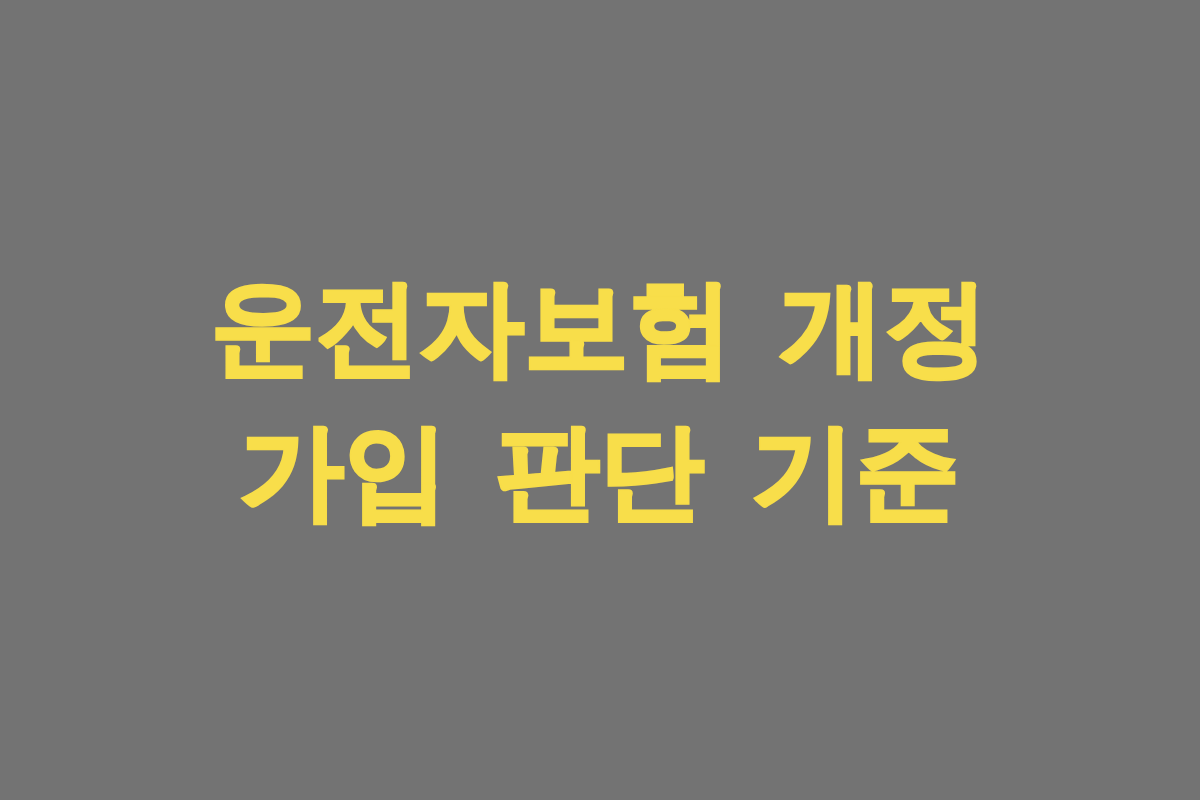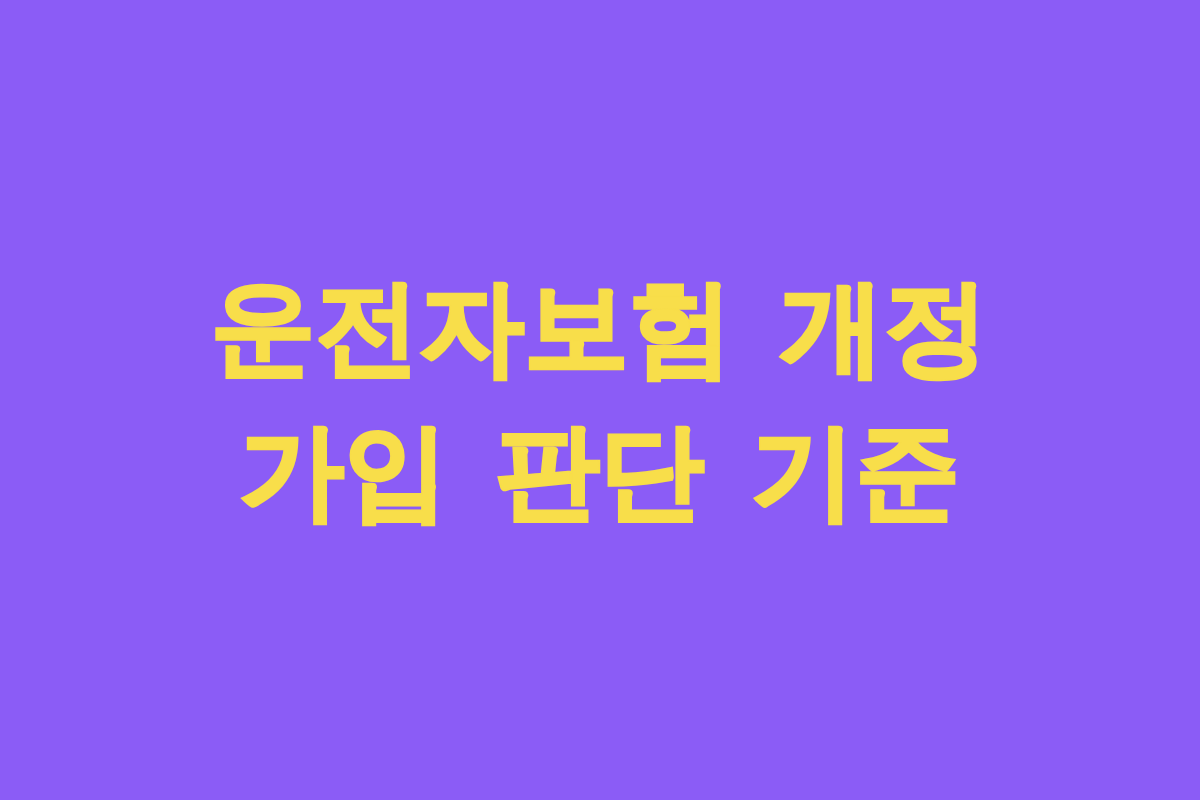--- a/index.html
+++ b/index.html
@@ -47,15 +47,15 @@
     text-shadow:
        0 0 1px #F8DE4A,
        0 0 2px rgba(248, 222, 74, 0.55);
     paint-order: stroke fill;
     -webkit-text-stroke: 3.5px #F8DE4A;
   }
 </style>
 </head>
 <body>
 
-<div class="banner" style="background: #8b5cf6;">
+<div class="banner" style="background: #737373;">
   <h1 class="banner-title" style="color: rgb(248, 222, 74); -webkit-text-stroke: 3.5px rgb(248, 222, 74); font-size: 104px; text-align: center;">운전자보험 개정 가입 판단 기준</h1>
 </div>
 
 </body></html>

